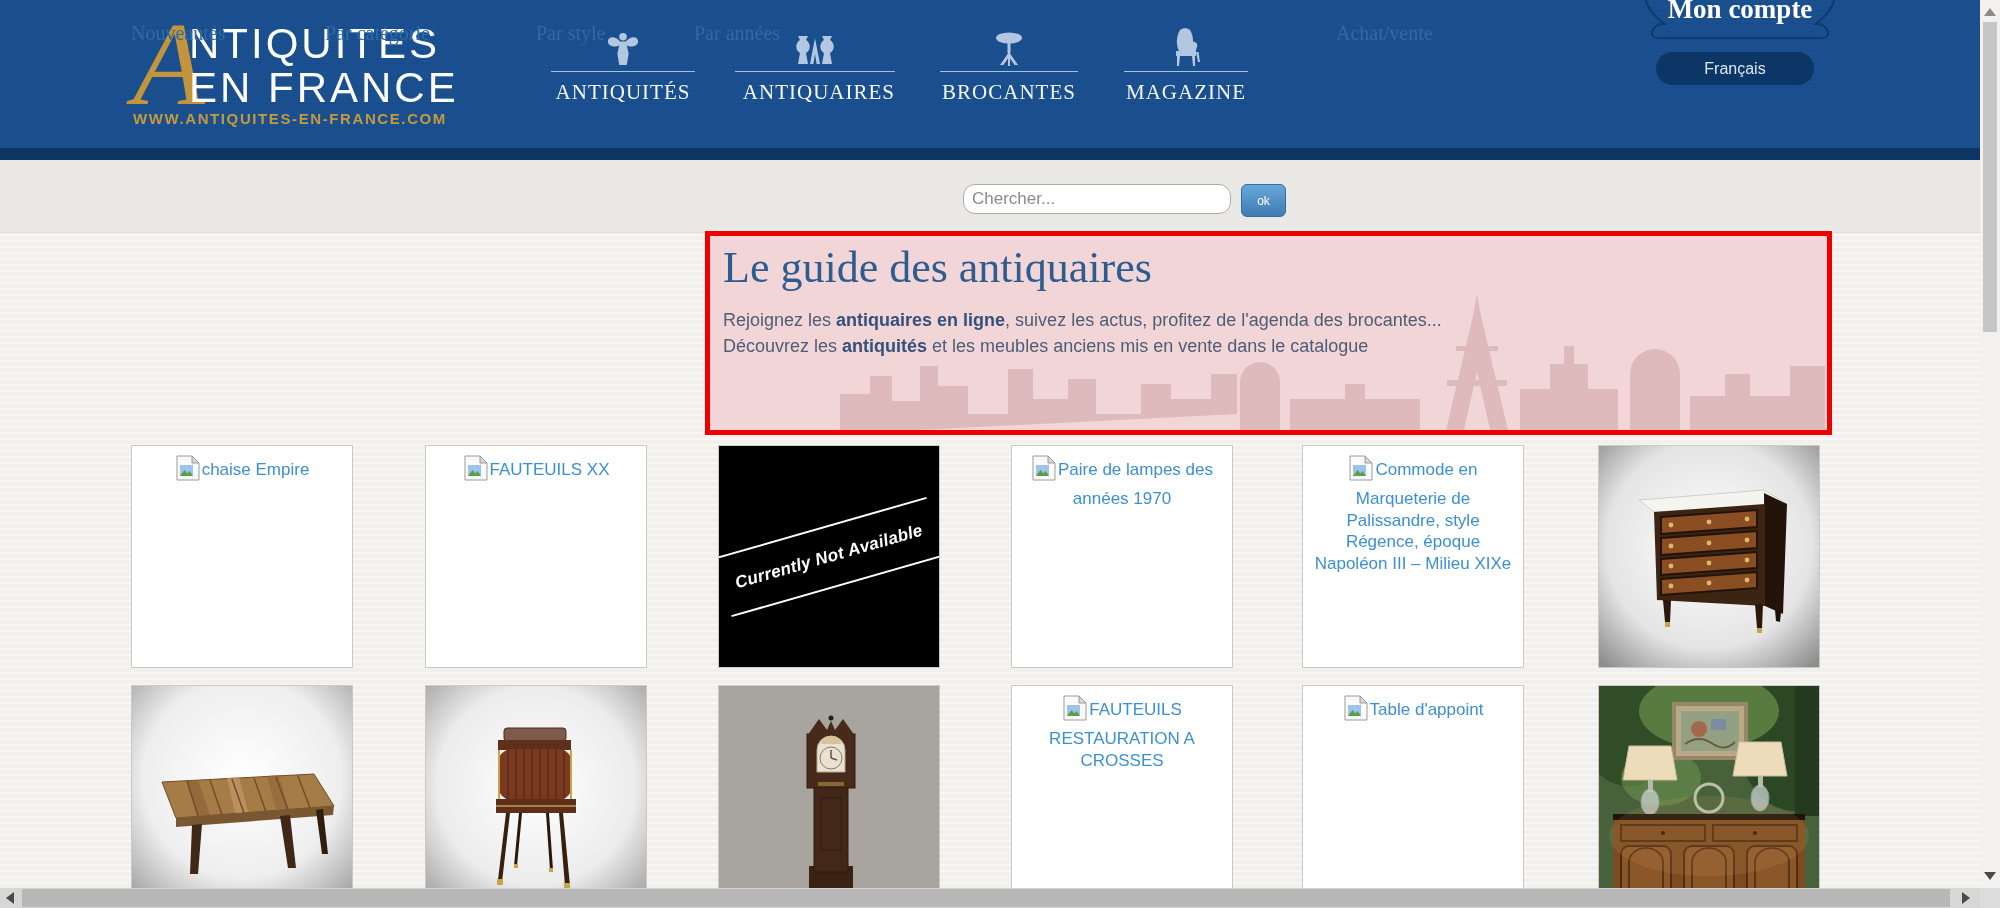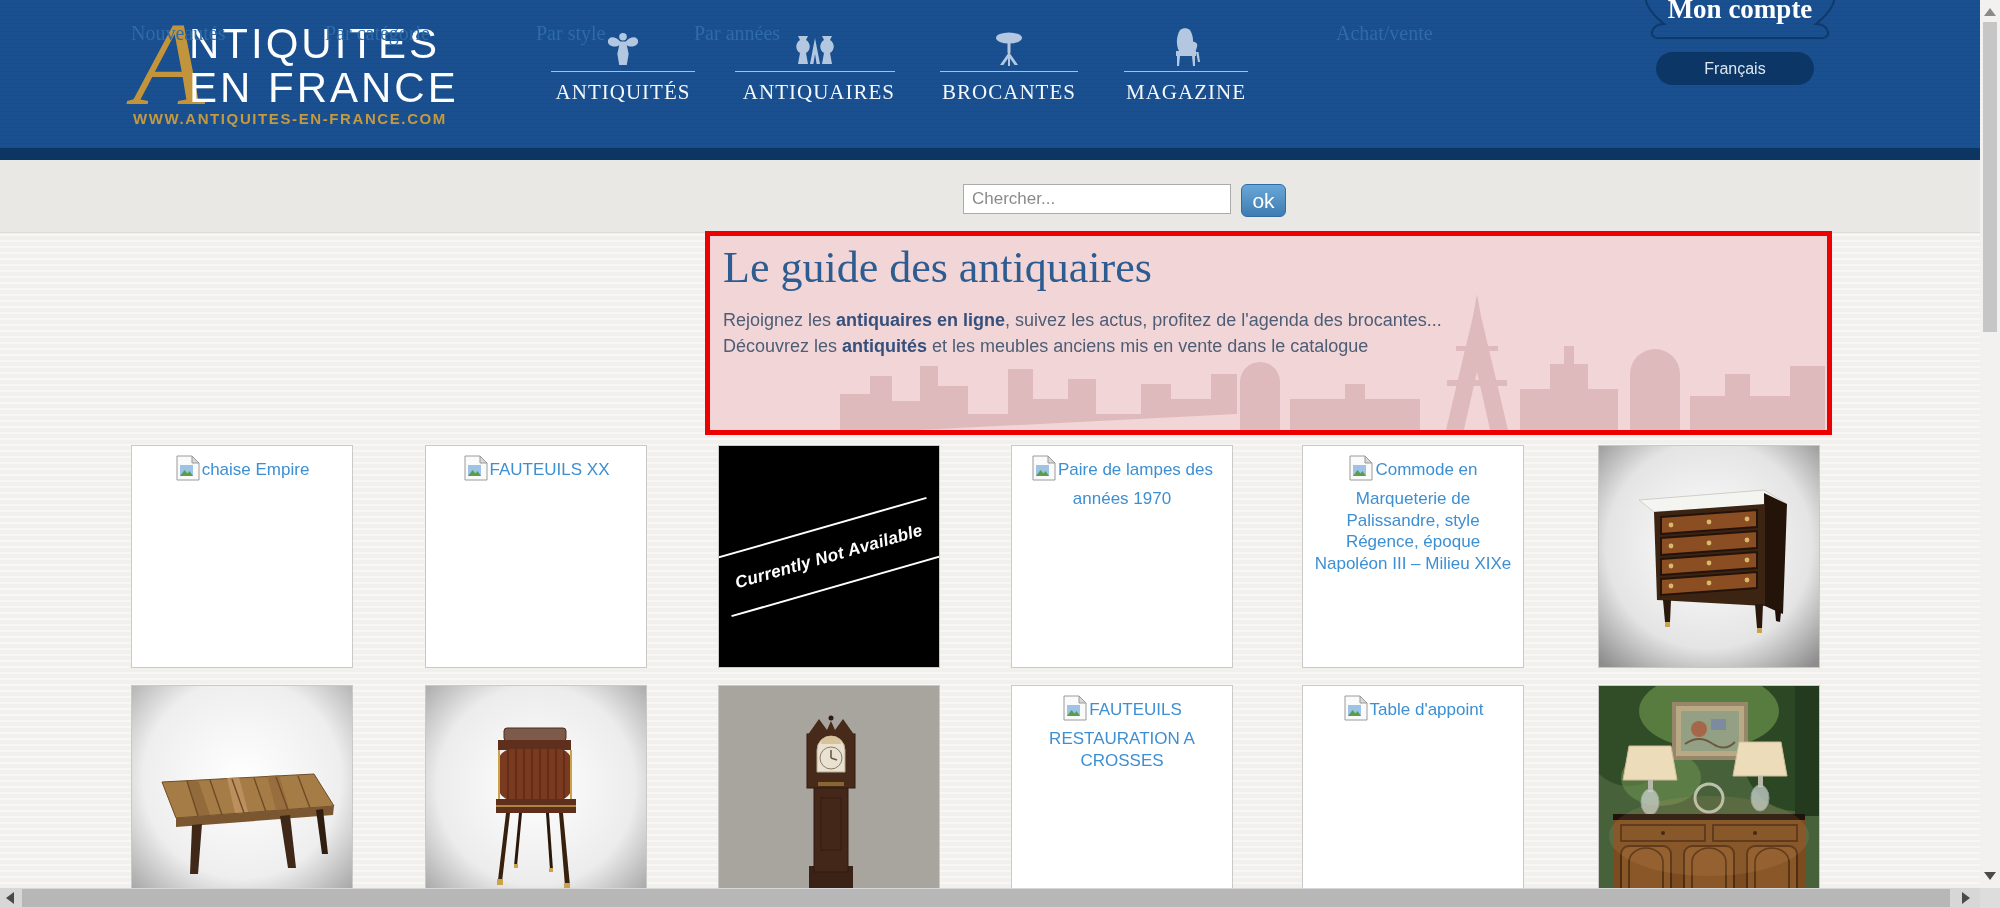--- a/index.html
+++ b/index.html
@@ -28,24 +28,24 @@
   .account .acc-label{position:relative;z-index:1;color:#ffffff;font-family:"Liberation Serif",serif;
     font-size:27px;font-weight:bold;}
   .account svg{position:absolute;left:0;top:0;z-index:0;}
   .lang-btn{position:absolute;left:1656px;top:52px;width:158px;height:33px;border-radius:17px;
     background:#0c3666;color:#dce6f2;font-size:16px;display:flex;align-items:center;justify-content:center;
     cursor:pointer;}
   
   .subnav{position:absolute;left:0;top:160px;width:2000px;height:72px;background:#e9e8e5;border-bottom:1px solid #dddcd8;}
   .snav-link{position:absolute;top:22px;font-family:"Liberation Serif",serif;font-size:20px;color:#2f6ba6;cursor:pointer;white-space:nowrap;}
   .search-input{position:absolute;left:963px;top:184px;width:250px;height:24px;border:1px solid #ababab;
-    border-radius:0;padding:2px 8px;font-size:17px;color:#444;background:#fff;}
+    border-radius:12px;padding:2px 8px;font-size:17px;color:#444;background:#fff;}
   .search-input::placeholder{color:#8a8a8a;}
   .ok-btn{position:absolute;left:1241px;top:184px;width:43px;height:31px;border-radius:6px;border:1px solid #2f6ba6;
-    background:linear-gradient(180deg,#6aa7d8,#3d7cb2);color:#fff;font-size:21px;display:flex;align-items:center;
+    background:linear-gradient(180deg,#6aa7d8,#3d7cb2);color:#fff;font-size:12px;display:flex;align-items:center;
     justify-content:center;cursor:pointer;}
   
   .banner{position:absolute;left:705px;top:231px;width:1117px;height:194px;border:5px solid #ee0000;
     background:#f2d6d7;overflow:hidden;cursor:pointer;}
   .banner .skyline{position:absolute;left:130px;bottom:-4px;opacity:.45;}
   .banner h1{position:relative;z-index:1;margin:6px 0 0 13px;font-family:"Liberation Serif",serif;
     font-size:44px;font-weight:normal;color:#2d5c90;}
   .banner p{position:relative;z-index:1;margin:14px 0 0 13px;font-size:18px;line-height:26px;color:#4d5d75;}
   .banner b{color:#35507c;}
   

